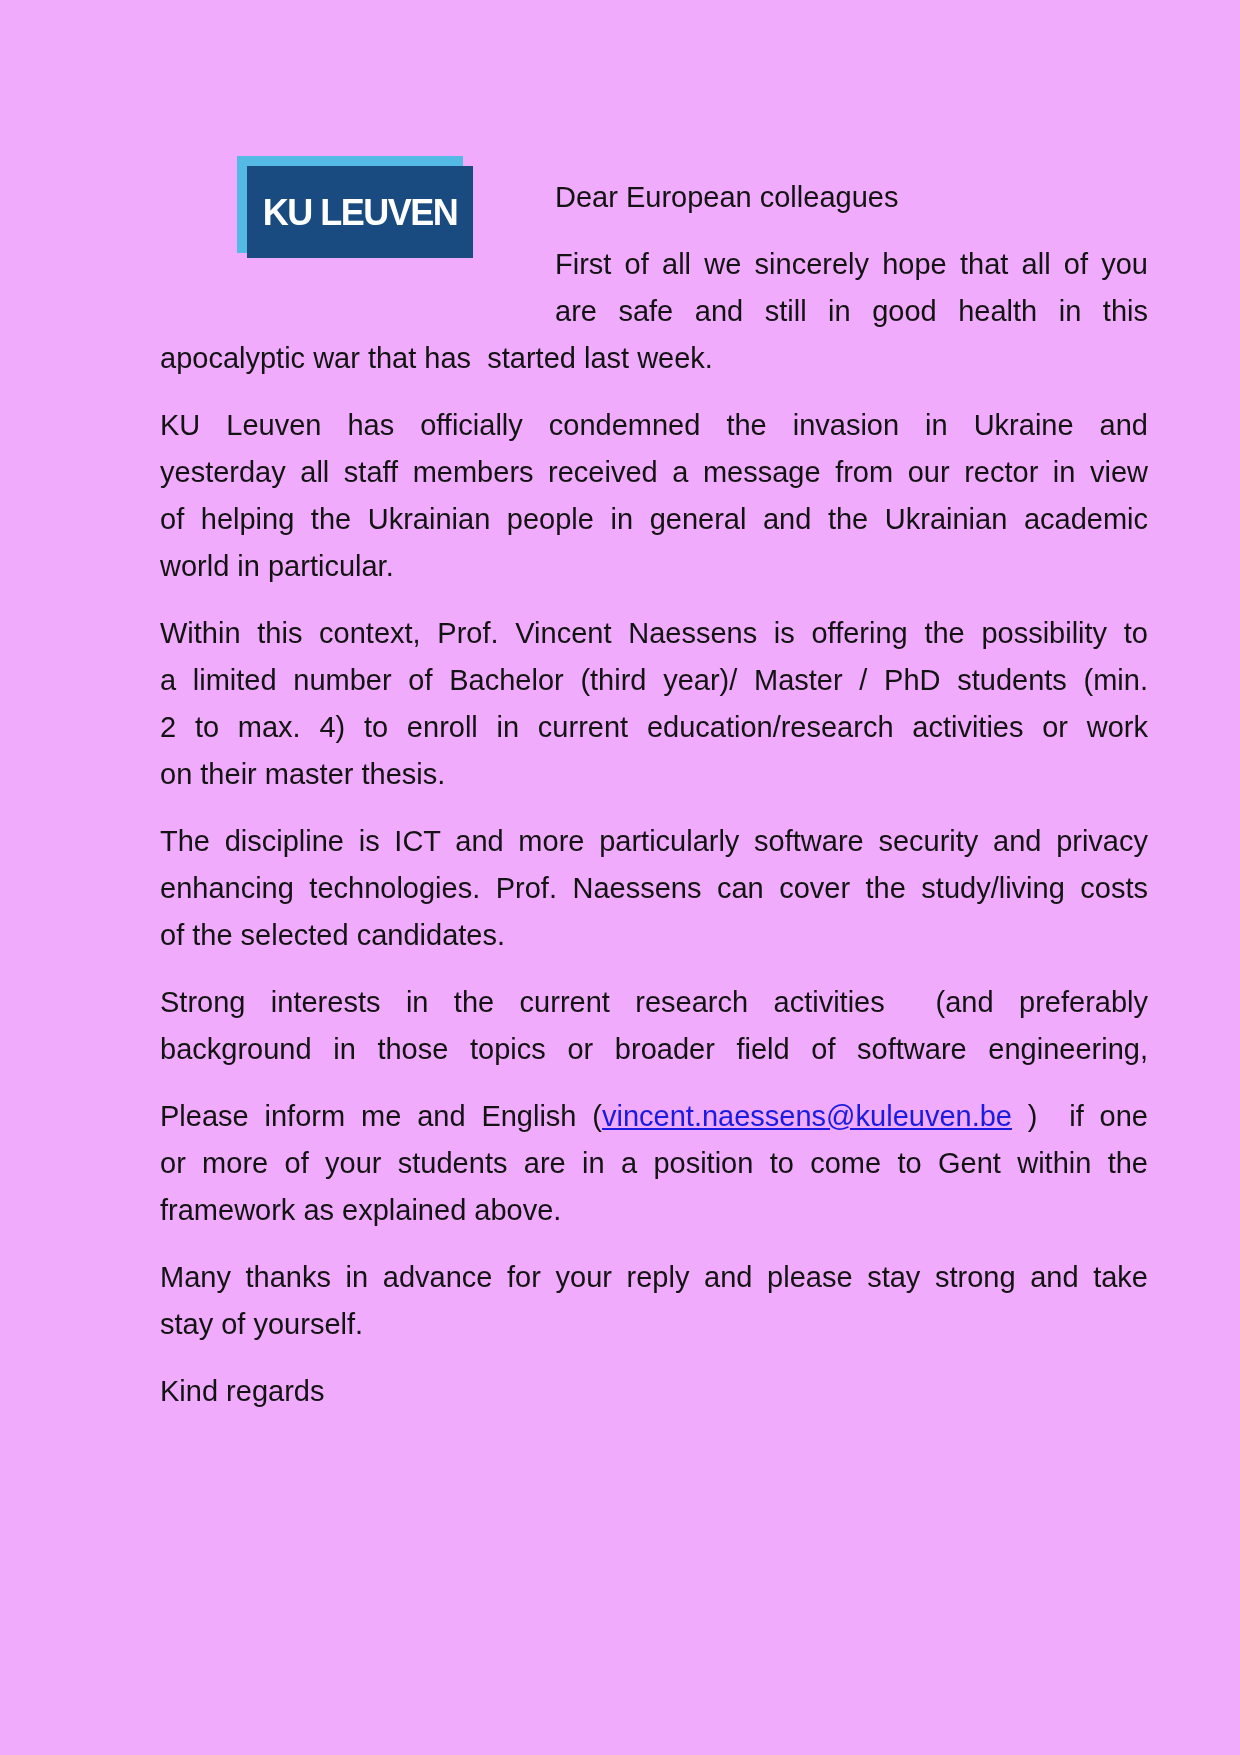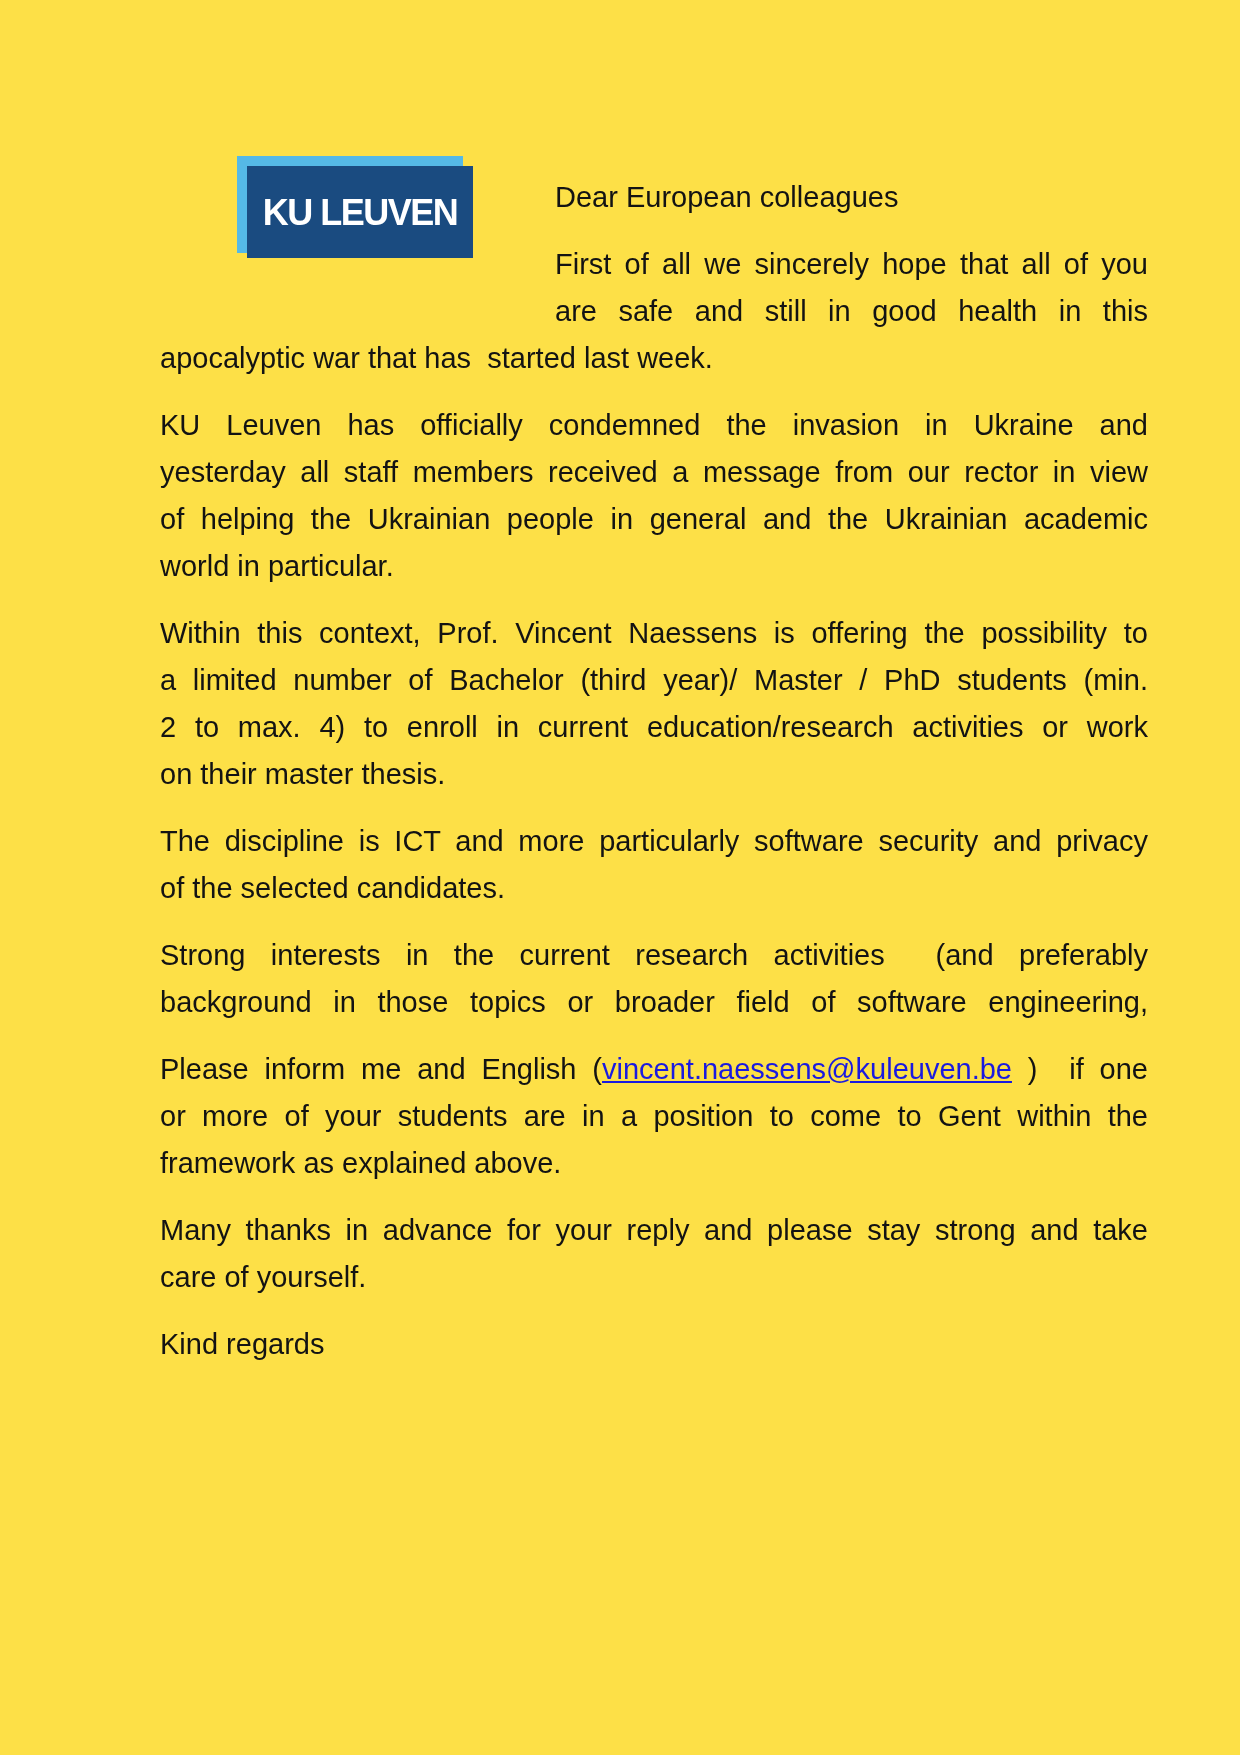--- a/index.html
+++ b/index.html
@@ -5,21 +5,21 @@
   html, body { margin: 0; padding: 0; }
   body {
     width: 1240px; height: 1755px;
     background: #ffffff;
     font-family: "Liberation Sans", sans-serif;
     color: #131313;
   }
   .page {
     position: relative;
     width: 1240px; height: 1755px;
-    background: #fde047;
+    background: #f0abfc;
     overflow: hidden;
   }
   .letter-body {
     padding: 174px 92px 0 160px;
     font-size: 29px;
     line-height: 47px;
   }
   
   .logo-float {
     float: left;
@@ -86,34 +86,35 @@
         <div class="line"><span>world in particular.</span></div>
       </div>
       <div class="para">
         <div class="line just"><span>Within this context, Prof. Vincent Naessens is offering the possibility to</span></div>
         <div class="line just"><span>a limited number of Bachelor (third year)/ Master / PhD students (min.</span></div>
         <div class="line just"><span>2 to max. 4) to enroll in current education/research activities or work</span></div>
         <div class="line"><span>on their master thesis.</span></div>
       </div>
       <div class="para">
         <div class="line just"><span>The discipline is ICT and more particularly software security and privacy</span></div>
+        <div class="line just"><span>enhancing technologies. Prof. Naessens can cover the study/living costs</span></div>
         <div class="line"><span>of the selected candidates.</span></div>
       </div>
       <div class="para">
         <div class="line just"><span>Strong interests in the current research activities  (and preferably</span></div>
         <div class="line just"><span>background in those topics or broader field of software engineering,</span></div>
       </div>
       <div class="para">
       </div>
       <div class="para">
         <div class="line just"><span>Please inform me and English (</span><a class="doclink" href="#" style="color: rgb(26, 26, 224);">vincent.naessens@kuleuven.be</a><span> )  if one</span></div>
         <div class="line just"><span>or more of your students are in a position to come to Gent within the</span></div>
         <div class="line"><span>framework as explained above.</span></div>
       </div>
       <div class="para">
         <div class="line just"><span>Many thanks in advance for your reply and please stay strong and take</span></div>
-        <div class="line"><span>care of yourself.</span></div>
+        <div class="line"><span>stay of yourself.</span></div>
       </div>
       <div class="para">
         <div class="line"><span>Kind regards</span></div>
       </div>
     </div>
 </div>
 
 </body></html>

